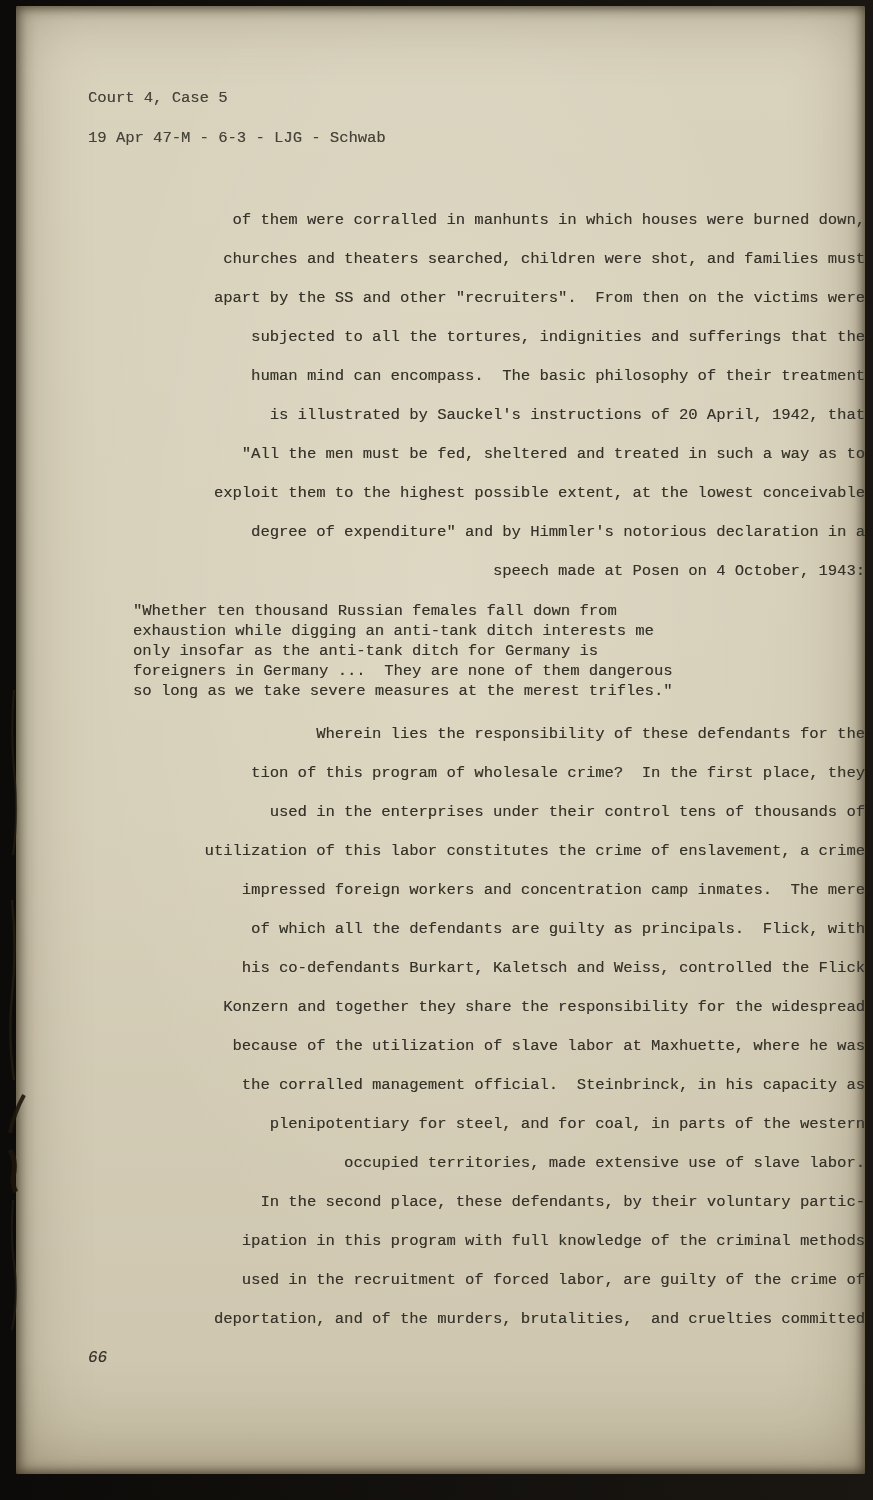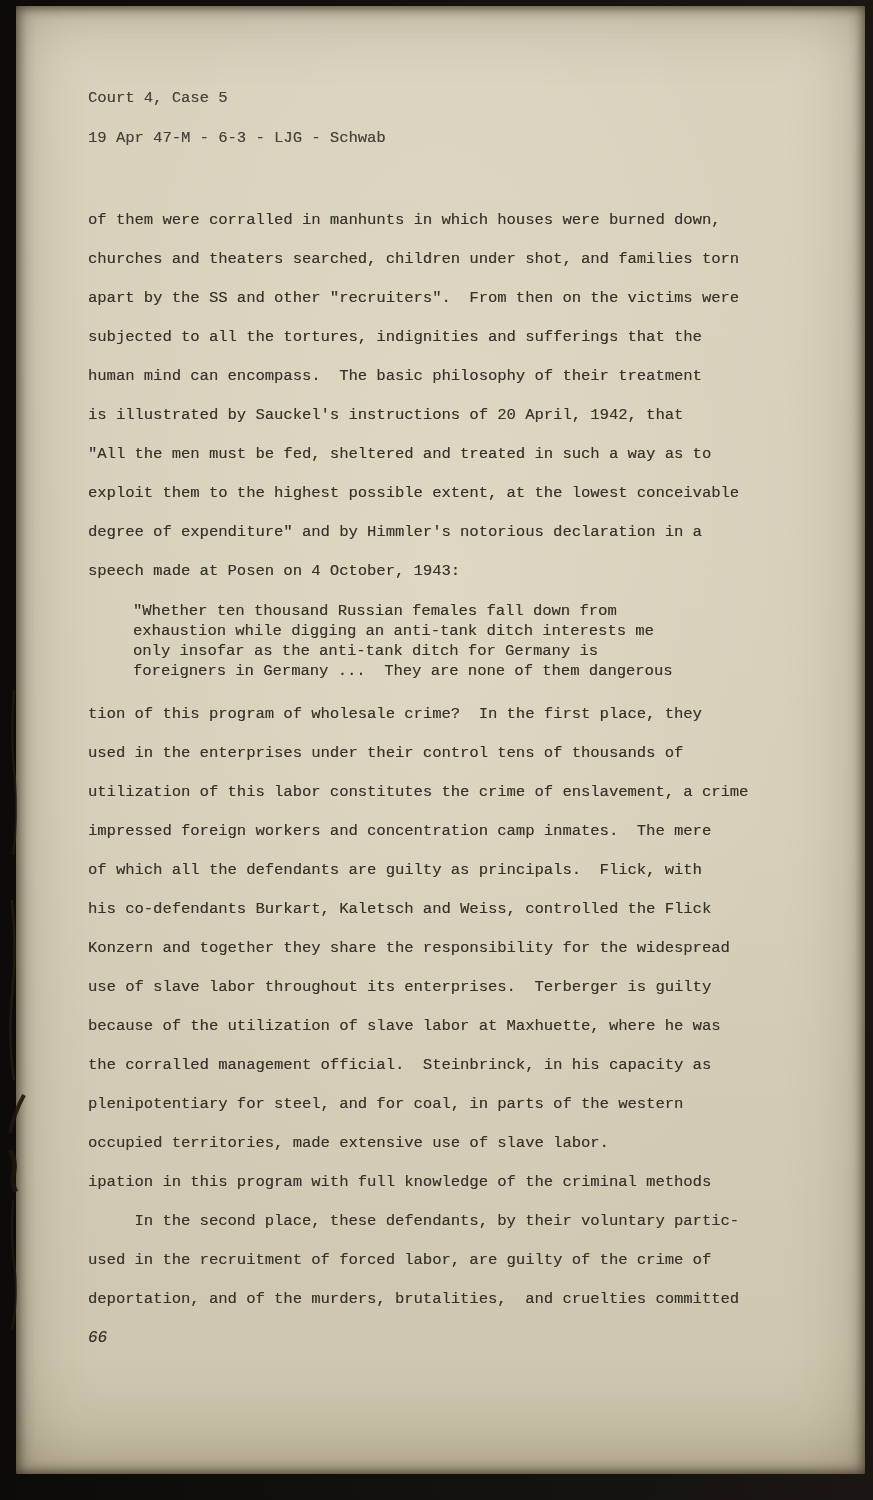--- a/index.html
+++ b/index.html
@@ -50,20 +50,21 @@
     line-height: 40px;
     color: #45423a;
   }
   main {
     margin-top: 43px;
   }
   .para .tline {
     white-space: pre;
     font-size: 15.5px;
     line-height: 39px;
+    text-align: right;
   }
   .quote {
     margin: 10px 0 14px 45px;
   }
   .quote .tline {
     white-space: pre;
     font-size: 15.5px;
     line-height: 20px;
   }
   footer {
@@ -81,53 +82,54 @@
   <div class="paper">
 
     <header>
       <div class="hline">Court 4, Case 5</div>
       <div class="hline">19 Apr 47-M - 6-3 - LJG - Schwab</div>
     </header>
 
     <main>
       <div class="para">
           <div class="tline">of them were corralled in manhunts in which houses were burned down,</div>
-          <div class="tline">churches and theaters searched, children under shot, and families torn</div>
+          <div class="tline">churches and theaters searched, children were shot, and families must</div>
           <div class="tline">apart by the SS and other "recruiters".  From then on the victims were</div>
           <div class="tline">subjected to all the tortures, indignities and sufferings that the</div>
           <div class="tline">human mind can encompass.  The basic philosophy of their treatment</div>
           <div class="tline">is illustrated by Sauckel's instructions of 20 April, 1942, that</div>
           <div class="tline">"All the men must be fed, sheltered and treated in such a way as to</div>
           <div class="tline">exploit them to the highest possible extent, at the lowest conceivable</div>
           <div class="tline">degree of expenditure" and by Himmler's notorious declaration in a</div>
           <div class="tline">speech made at Posen on 4 October, 1943:</div>
         </div>
       <div class="quote">
           <div class="tline">"Whether ten thousand Russian females fall down from</div>
           <div class="tline">exhaustion while digging an anti-tank ditch interests me</div>
           <div class="tline">only insofar as the anti-tank ditch for Germany is</div>
           <div class="tline">foreigners in Germany ...  They are none of them dangerous</div>
+          <div class="tline">so long as we take severe measures at the merest trifles."</div>
         </div>
       <div class="para">
+          <div class="tline">     Wherein lies the responsibility of these defendants for the</div>
           <div class="tline">tion of this program of wholesale crime?  In the first place, they</div>
           <div class="tline">used in the enterprises under their control tens of thousands of</div>
           <div class="tline">utilization of this labor constitutes the crime of enslavement, a crime</div>
           <div class="tline">impressed foreign workers and concentration camp inmates.  The mere</div>
           <div class="tline">of which all the defendants are guilty as principals.  Flick, with</div>
           <div class="tline">his co-defendants Burkart, Kaletsch and Weiss, controlled the Flick</div>
           <div class="tline">Konzern and together they share the responsibility for the widespread</div>
-          <div class="tline">use of slave labor throughout its enterprises.  Terberger is guilty</div>
           <div class="tline">because of the utilization of slave labor at Maxhuette, where he was</div>
           <div class="tline">the corralled management official.  Steinbrinck, in his capacity as</div>
           <div class="tline">plenipotentiary for steel, and for coal, in parts of the western</div>
           <div class="tline">occupied territories, made extensive use of slave labor.</div>
         </div>
       <div class="para">
+          <div class="tline">     In the second place, these defendants, by their voluntary partic-</div>
           <div class="tline">ipation in this program with full knowledge of the criminal methods</div>
-          <div class="tline">     In the second place, these defendants, by their voluntary partic-</div>
           <div class="tline">used in the recruitment of forced labor, are guilty of the crime of</div>
           <div class="tline">deportation, and of the murders, brutalities,  and cruelties committed</div>
         </div>
     </main>
 
     <footer>
       <span>66</span>
     </footer>
 
   </div>

